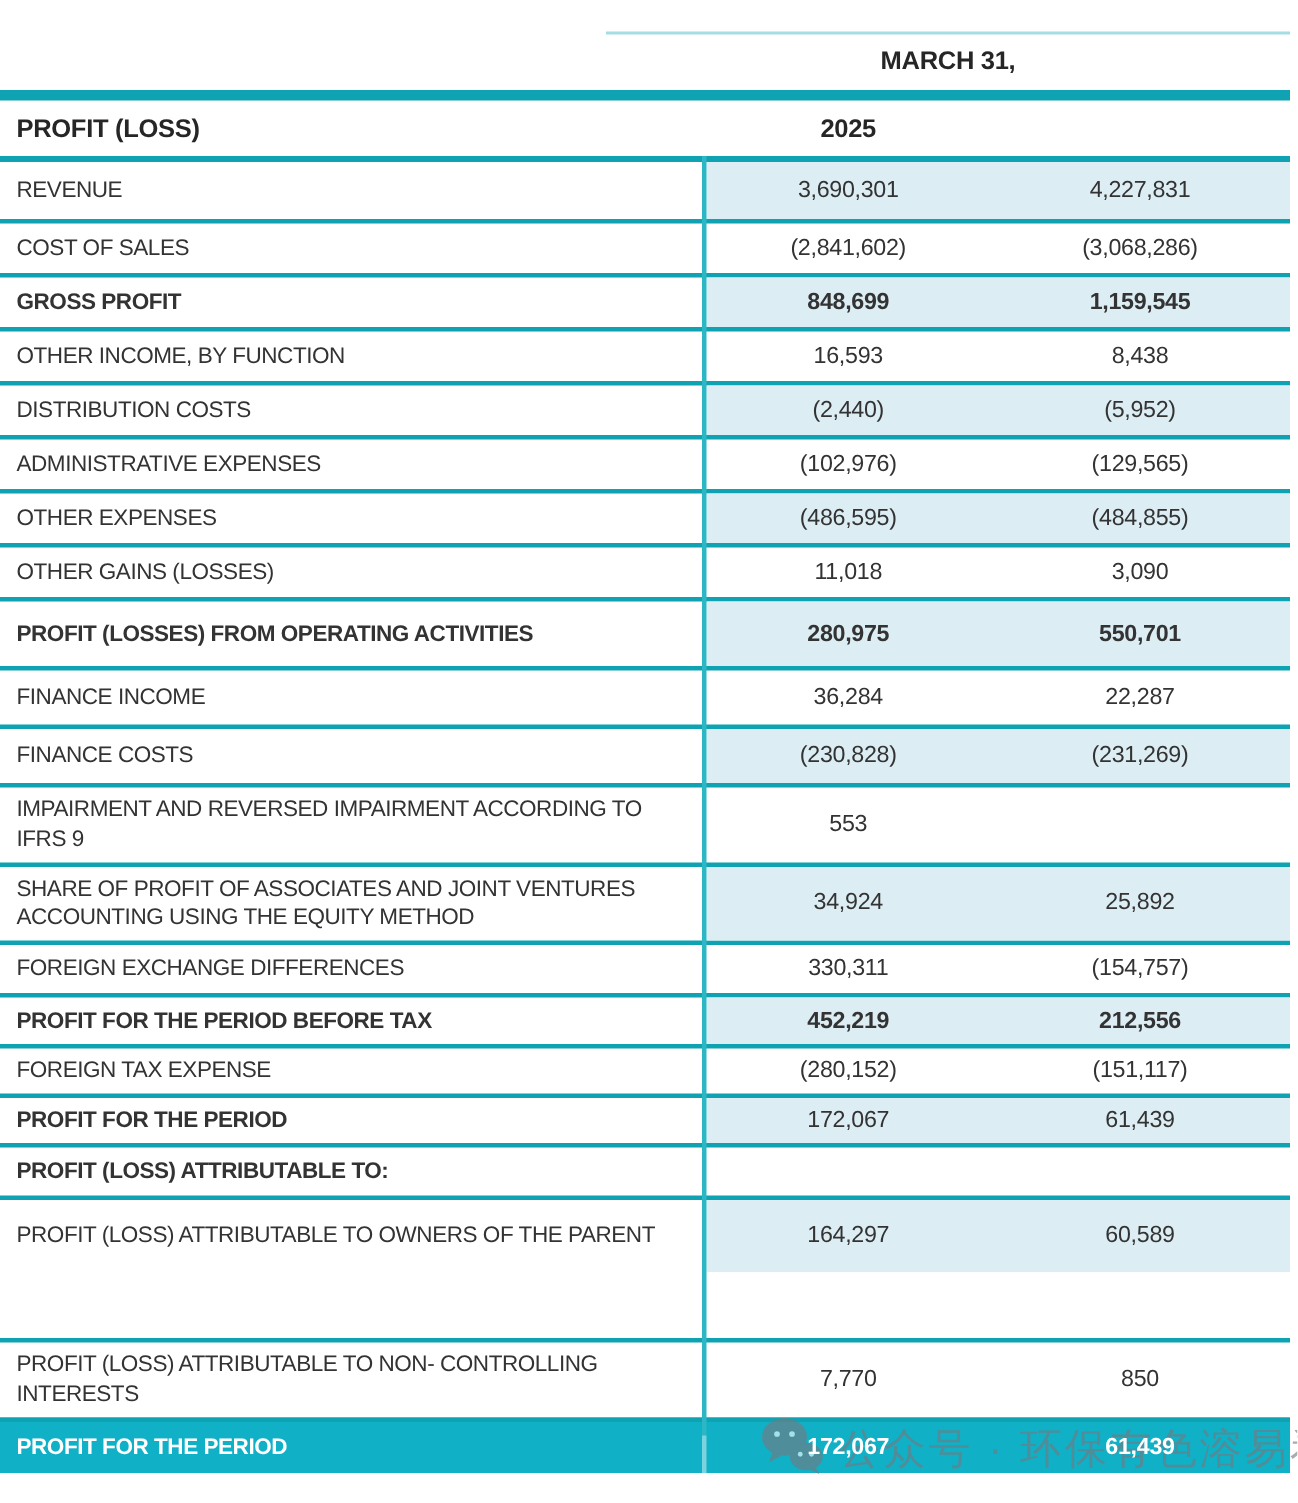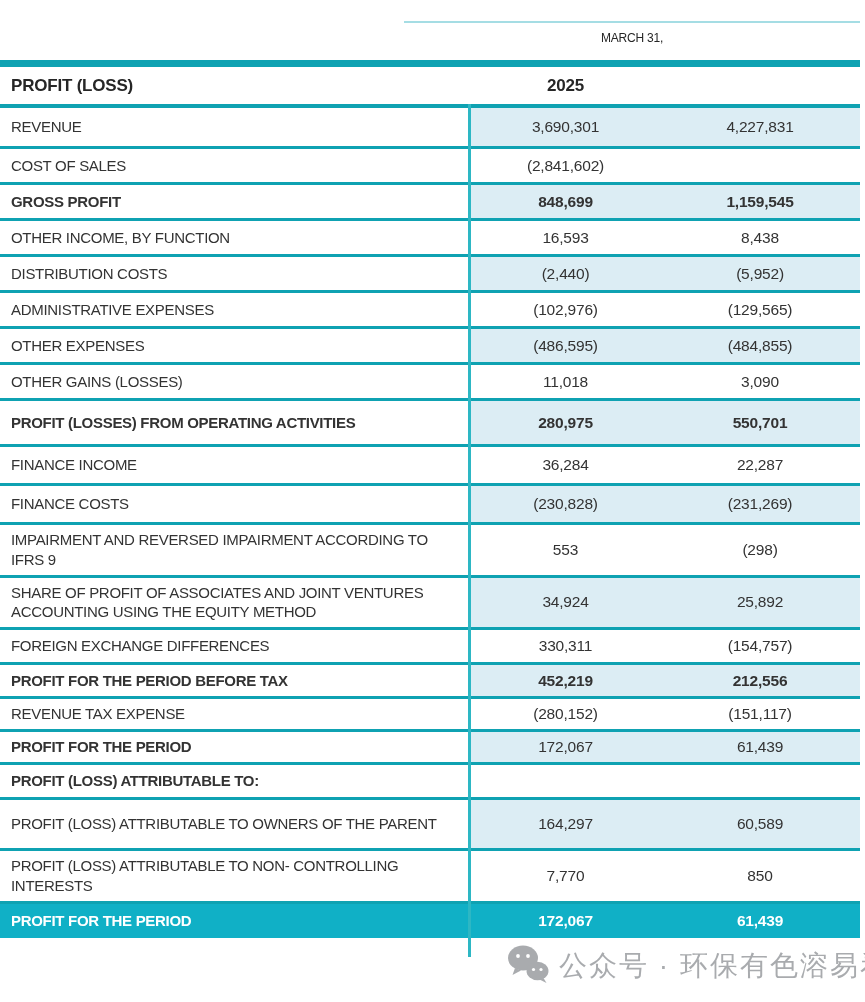--- a/index.html
+++ b/index.html
@@ -16,21 +16,21 @@
   }
   *{margin:0;padding:0;box-sizing:border-box;}
   body{background:#ffffff;font-family:"Liberation Sans","DejaVu Sans",sans-serif;}
   .sheet{
     position:relative;width:865px;height:1002px;background:#ffffff;
     color:var(--color-body_text);overflow:hidden;
   }
   .top-rule{position:absolute;left:404px;top:21px;width:456px;height:2px;background:var(--color-light_rule);}
   .march{
     position:absolute;left:404px;top:31px;width:456px;text-align:center;
-    font-weight:normal;font-size:12px;letter-spacing:-0.2px;color:var(--color-header_text);
+    font-weight:bold;font-size:17px;letter-spacing:-0.2px;color:var(--color-header_text);
   }
   .thick-rule{position:absolute;left:0;top:60px;width:860px;height:7px;background:var(--color-line);}
   .head-row{
     position:absolute;left:0;top:67px;width:860px;height:37px;
     display:grid;grid-template-columns:471px 189px 200px;align-items:center;
     font-weight:bold;font-size:17px;letter-spacing:-0.2px;color:var(--color-header_text);
   }
   .head-label{padding-left:11px;}
   .head-year{text-align:center;}
   .tbody{position:absolute;left:0;top:104px;width:860px;}
@@ -58,21 +58,21 @@
   .tbody .row:nth-child(1){min-height:42px;}
   .tbody .row:nth-child(9){min-height:46px;}
   .tbody .row:nth-child(10),.tbody .row:nth-child(11){min-height:39px;}
   .tbody .row:nth-child(12){min-height:52px;}
   .tbody .row:nth-child(13){min-height:50px;}
   .tbody .row:nth-child(14){min-height:35px;}
   .tbody .row:nth-child(15){min-height:34px;}
   .tbody .row:nth-child(16),.tbody .row:nth-child(17){min-height:33px;}
   .tbody .row:nth-child(18){min-height:35px;}
   .tbody .row:nth-child(19){min-height:51px;}
-  .tbody .row:nth-child(20){min-height:52px;}
+  .tbody .row:nth-child(20){min-height:52px;margin-top:44px;}
   .tbody .row:nth-child(21){min-height:37px;}
   .divider{position:absolute;left:468px;top:104px;height:853px;width:3px;background:var(--color-divider);z-index:3;}
   .divider-total{position:absolute;left:468px;top:957px;height:40px;width:3px;background:rgba(255,255,255,0.45);z-index:6;}
   .watermark{
     position:absolute;left:506px;top:942px;width:354px;height:48px;
     display:flex;align-items:center;gap:9px;z-index:4;
     color:var(--color-watermark);opacity:0.62;
   }
   .watermark-text{
     font-size:28px;letter-spacing:2px;white-space:nowrap;
@@ -96,20 +96,21 @@
   <div class="tbody">
   <div class="row shaded">
     <div class="cell label-cell">REVENUE</div>
     <div class="cell value-cell">3,690,301</div>
     <div class="cell value-cell">4,227,831</div>
   </div>
 
   <div class="row">
     <div class="cell label-cell">COST OF SALES</div>
     <div class="cell value-cell">(2,841,602)</div>
+    <div class="cell value-cell">(3,068,286)</div>
   </div>
 
   <div class="row shaded bold-label bold-values">
     <div class="cell label-cell">GROSS PROFIT</div>
     <div class="cell value-cell">848,699</div>
     <div class="cell value-cell">1,159,545</div>
   </div>
 
   <div class="row">
     <div class="cell label-cell">OTHER INCOME, BY FUNCTION</div>
@@ -155,21 +156,20 @@
 
   <div class="row shaded">
     <div class="cell label-cell">FINANCE COSTS</div>
     <div class="cell value-cell">(230,828)</div>
     <div class="cell value-cell">(231,269)</div>
   </div>
 
   <div class="row">
     <div class="cell label-cell">IMPAIRMENT AND REVERSED IMPAIRMENT ACCORDING TO IFRS 9</div>
     <div class="cell value-cell">553</div>
-    <div class="cell value-cell">(298)</div>
   </div>
 
   <div class="row shaded">
     <div class="cell label-cell">SHARE OF PROFIT OF ASSOCIATES AND JOINT VENTURES ACCOUNTING USING THE EQUITY METHOD</div>
     <div class="cell value-cell">34,924</div>
     <div class="cell value-cell">25,892</div>
   </div>
 
   <div class="row">
     <div class="cell label-cell">FOREIGN EXCHANGE DIFFERENCES</div>
@@ -177,21 +177,21 @@
     <div class="cell value-cell">(154,757)</div>
   </div>
 
   <div class="row shaded bold-label bold-values">
     <div class="cell label-cell">PROFIT FOR THE PERIOD BEFORE TAX</div>
     <div class="cell value-cell">452,219</div>
     <div class="cell value-cell">212,556</div>
   </div>
 
   <div class="row">
-    <div class="cell label-cell">REVENUE TAX EXPENSE</div>
+    <div class="cell label-cell">FOREIGN TAX EXPENSE</div>
     <div class="cell value-cell">(280,152)</div>
     <div class="cell value-cell">(151,117)</div>
   </div>
 
   <div class="row shaded bold-label">
     <div class="cell label-cell">PROFIT FOR THE PERIOD</div>
     <div class="cell value-cell">172,067</div>
     <div class="cell value-cell">61,439</div>
   </div>
 

